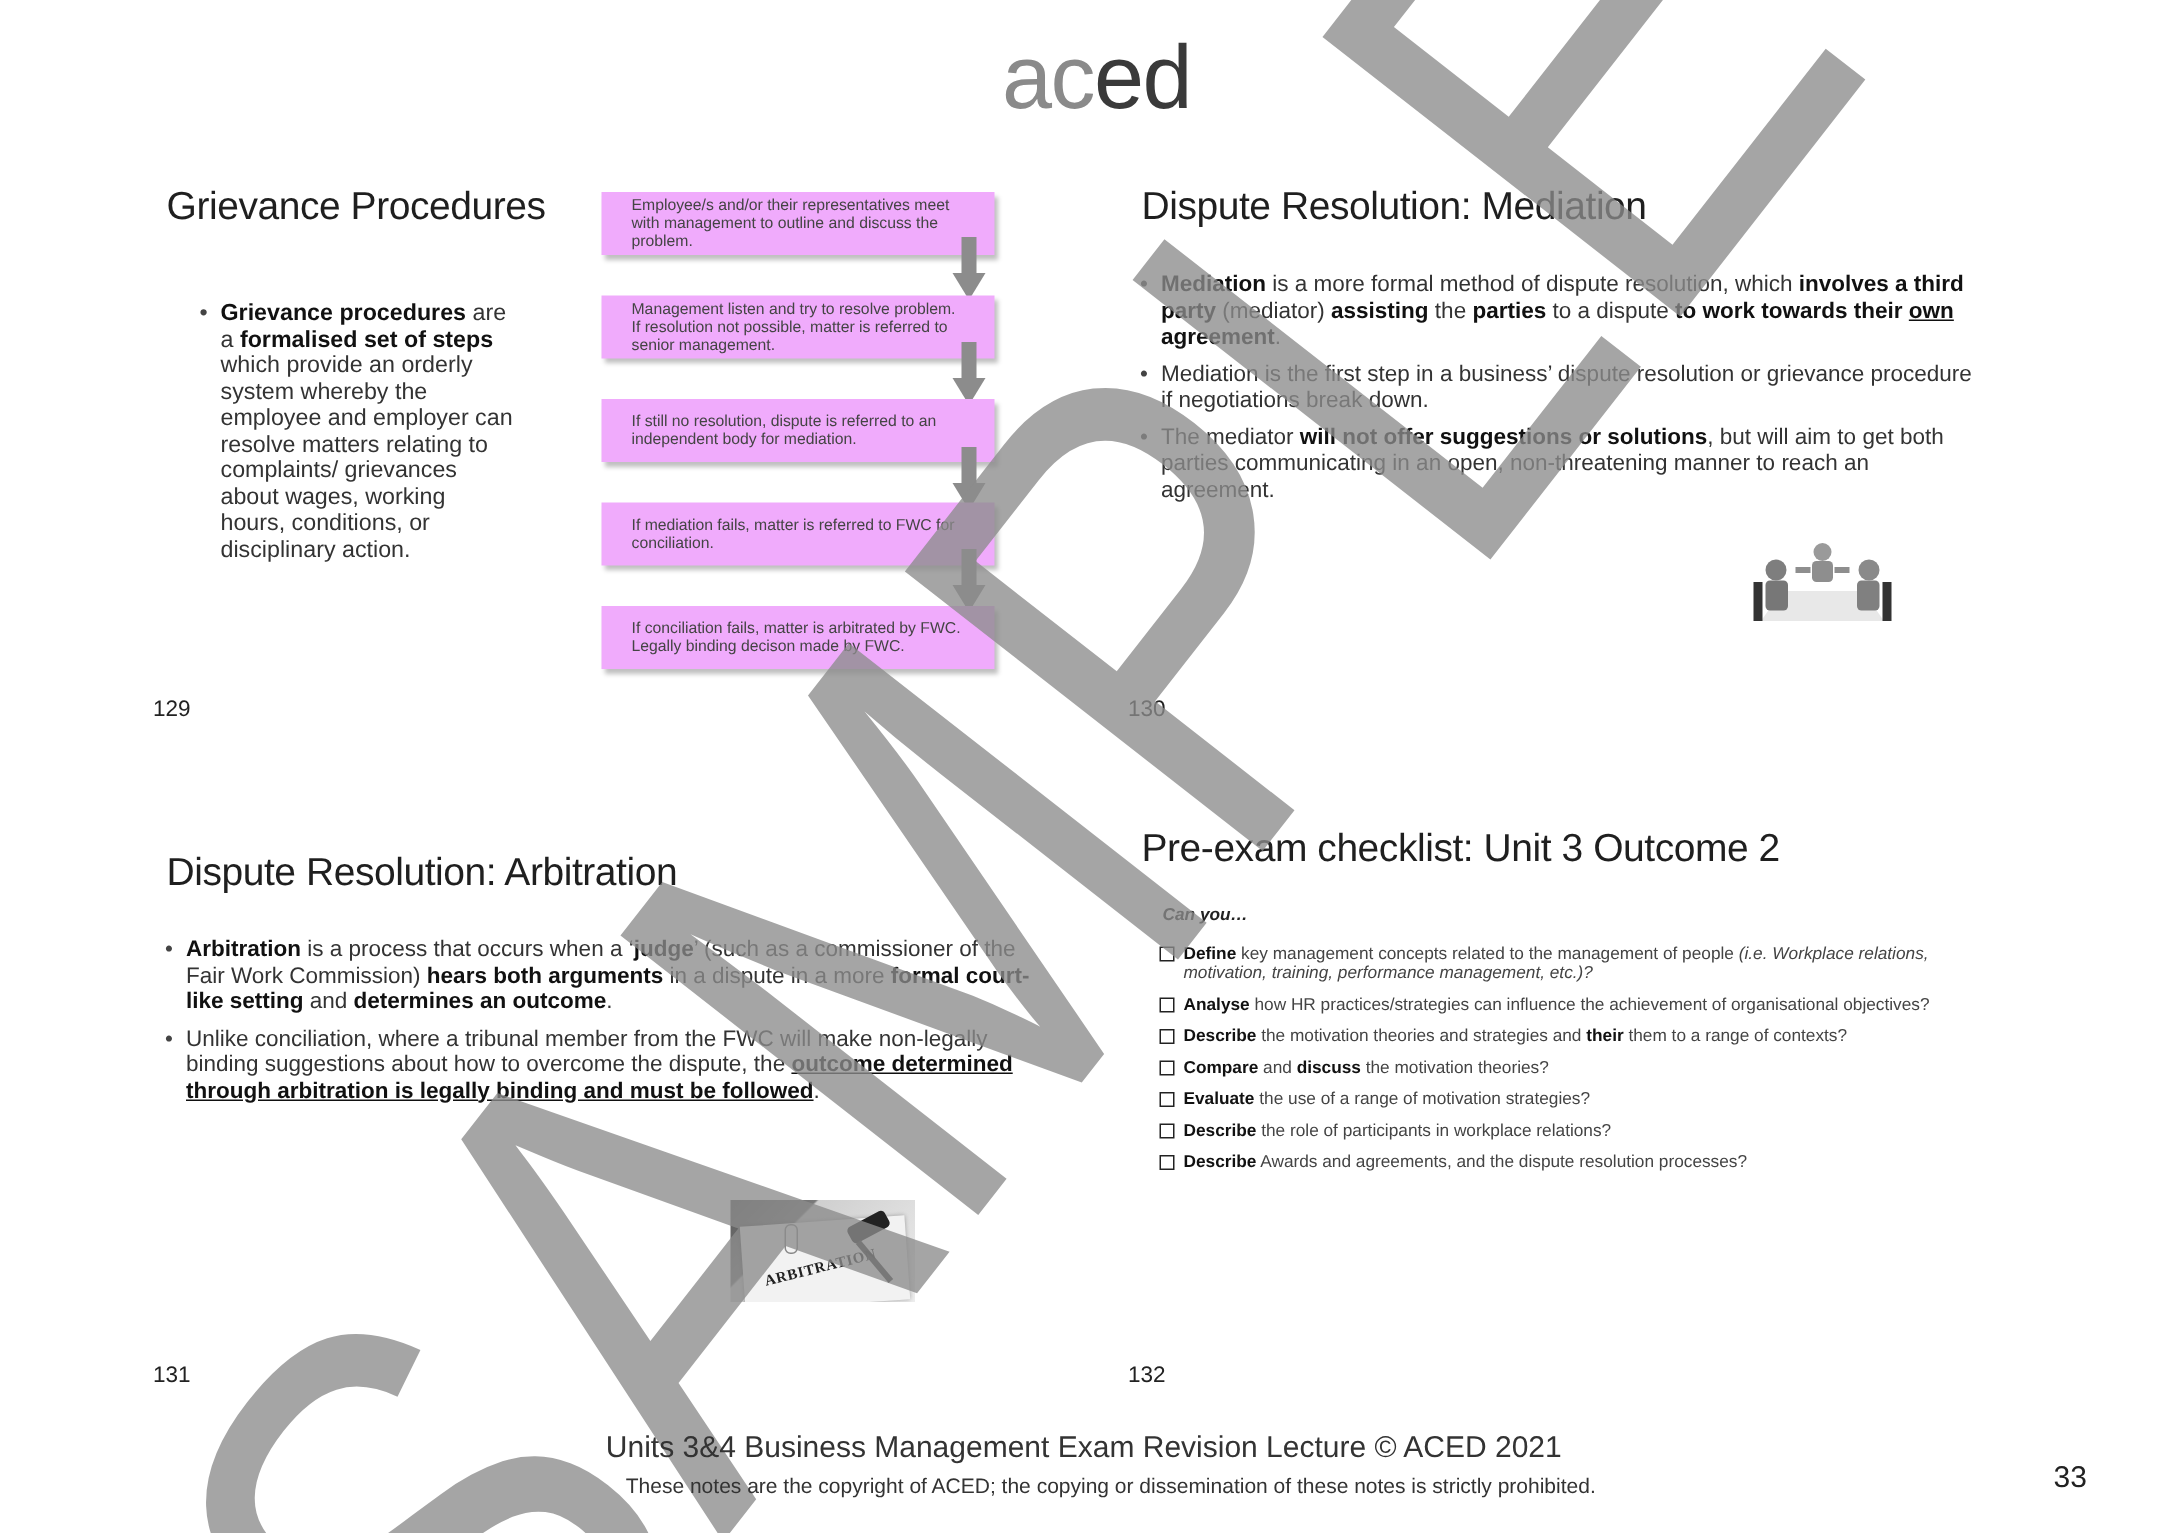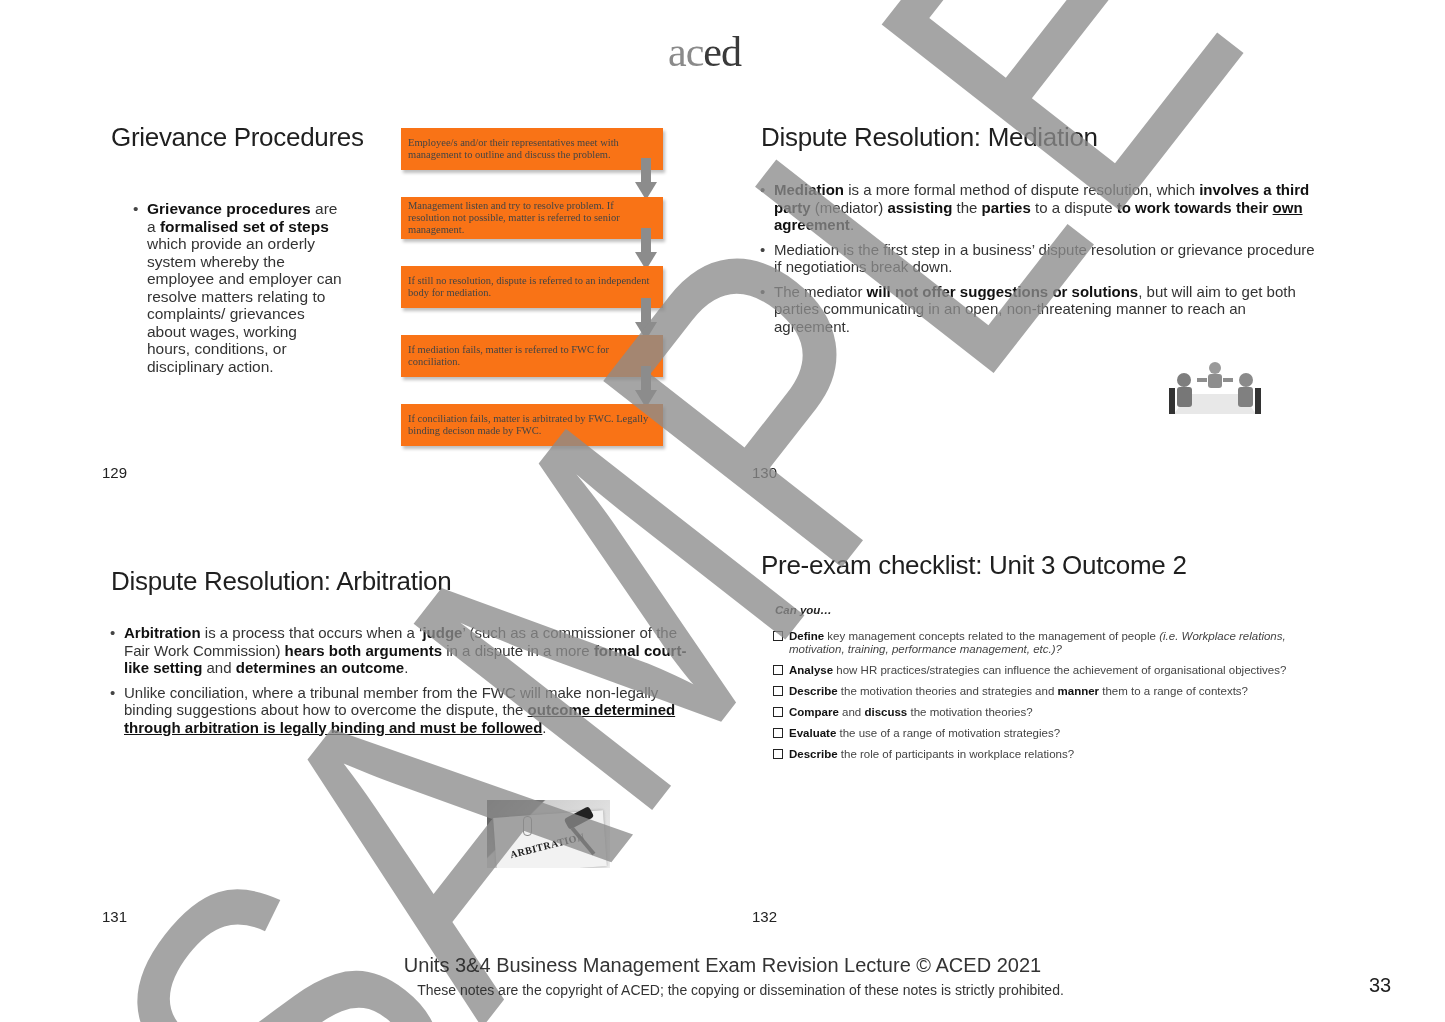--- a/index.html
+++ b/index.html
@@ -1,36 +1,36 @@
 <!DOCTYPE html>
 <html><head>
 <meta charset="utf-8">
 <style>
   html, body { margin:0; padding:0; background:#ffffff; }
   body { width:1445px; height:1022px; position:relative; overflow:hidden;
          font-family:"Liberation Sans", sans-serif; color:#1a1a1a; }
-  .logo { position:absolute; left:668px; top:26px; font-family:Liberation Serif, serif;
-          font-size:42px; letter-spacing:-1px; line-height:52px; }
+  .logo { position:absolute; left:668px; top:26px; font-family:Liberation Sans, sans-serif;
+          font-size:60px; letter-spacing:-1px; line-height:52px; }
   .logo .ac { color:#8a8a8a; } .logo .ed { color:#3a3a3a; }
 
   .slide-title { position:absolute; font-family:"Liberation Sans", sans-serif; font-size:26px;
                  color:#1f1f1f; font-weight:normal; margin:0; white-space:nowrap; letter-spacing:-0.3px; }
   .slide-num { position:absolute; font-size:15px; color:#222; }
 
   .bullets { position:absolute; margin:0; padding:0; list-style:none; font-size:15px;
              line-height:17.5px; color:#333; }
   .bullets li { position:relative; padding-left:14px; margin-bottom:7px; }
   .bullets li::before { content:"•"; position:absolute; left:0; top:0; color:#444; }
   b { color:#111; }
   u { text-decoration:underline; }
 
   .flow { position:absolute; left:401px; top:128px; width:265px; }
-  .flow-box { position:absolute; left:0; width:262px; height:42px; background:#f97316;
+  .flow-box { position:absolute; left:0; width:262px; height:42px; background:#f0abfc;
               box-shadow:2px 3px 3px rgba(0,0,0,0.25); font-size:10.5px; line-height:12px;
-              color:#444; padding:4px 7px; box-sizing:border-box; display:flex; align-items:center;font-family:Liberation Serif, serif; }
+              color:#444; padding:4px 20px; box-sizing:border-box; display:flex; align-items:center; }
   .flow-arrow { position:absolute; left:234px; width:22px; }
   .flow-arrow .shaft { width:10px; height:24px; background:#8c8c8c; margin-left:6px; }
   .flow-arrow .head { width:0; height:0; border-left:11px solid transparent;
                       border-right:11px solid transparent; border-top:18px solid #8c8c8c; }
 
   .checklist { position:absolute; left:773px; top:630px; width:570px; margin:0; padding:0;
                list-style:none; font-size:11.5px; line-height:13px; color:#444; }
   .checklist li { position:relative; padding-left:16px; margin-bottom:8px; }
   .checklist li .box { position:absolute; left:0; top:1px; width:8px; height:8px;
                        border:1.5px solid #222; }
@@ -126,24 +126,25 @@
   <div class="gavel-handle"></div>
   <div class="label">ARBITRATION</div>
 </div>
 <div class="slide-num" style="left:102px;top:908px;">131</div>
 
 <h2 class="slide-title" style="left:761px;top:550px;">Pre-exam checklist: Unit 3 Outcome 2</h2>
 <div class="canyou">Can you…</div>
 <ul class="checklist">
   <li><span class="box"></span><b>Define</b><span> key management concepts related to the management of people </span><i>(i.e. Workplace relations, motivation, training, performance management, etc.)?</i></li>
   <li><span class="box"></span><b>Analyse</b><span> how HR practices/strategies can influence the achievement of organisational objectives?</span></li>
-  <li><span class="box"></span><b>Describe</b><span> the motivation theories and strategies and </span><b>manner</b><span> them to a range of contexts?</span></li>
+  <li><span class="box"></span><b>Describe</b><span> the motivation theories and strategies and </span><b>their</b><span> them to a range of contexts?</span></li>
   <li><span class="box"></span><b>Compare</b><span> and </span><b>discuss</b><span> the motivation theories?</span></li>
   <li><span class="box"></span><b>Evaluate</b><span> the use of a range of motivation strategies?</span></li>
   <li><span class="box"></span><b>Describe</b><span> the role of participants in workplace relations?</span></li>
+  <li><span class="box"></span><b>Describe</b><span> Awards and agreements, and the dispute resolution processes?</span></li>
 </ul>
 <div class="slide-num" style="left:752px;top:908px;">132</div>
 
 <svg class="watermark" viewBox="0 0 1445 1022">
   <g transform="translate(700,560) rotate(-52)">
     <text x="0" y="0" text-anchor="middle" dominant-baseline="middle" font-family="Liberation Sans, sans-serif" font-size="440" fill="#8c8c8c" fill-opacity="0.78" textLength="1500" lengthAdjust="spacingAndGlyphs">SAMPLE</text>
   </g>
 </svg>
 
 <div class="footer-title">Units 3&amp;4 Business Management Exam Revision Lecture © ACED 2021</div>

